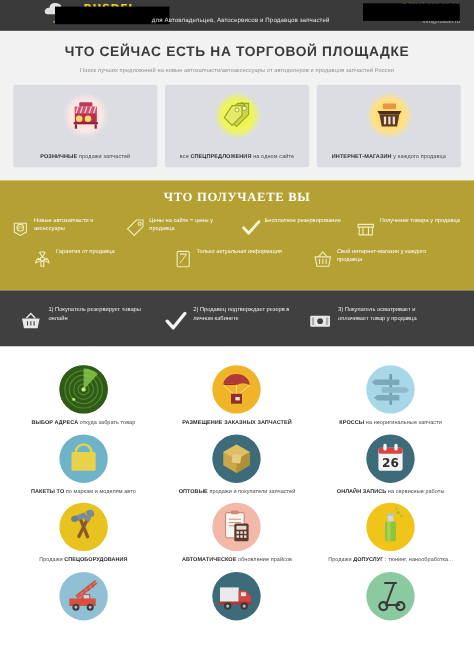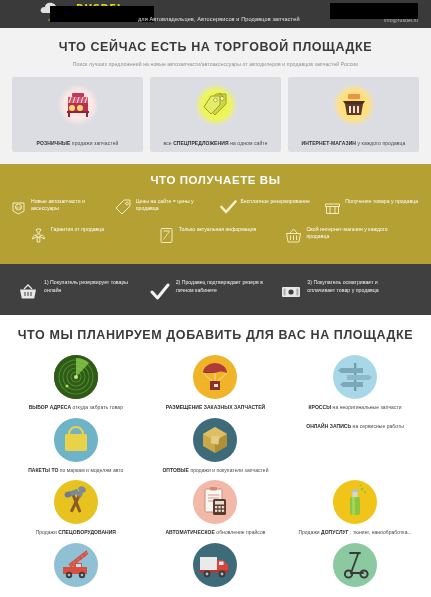--- a/index.html
+++ b/index.html
@@ -71,21 +71,21 @@
   .card-label{
     position:absolute;bottom:6px;left:0;right:0;text-align:center;
     font-size:5px;color:#4a4a4a;letter-spacing:.1px;
   }
   .card-label b{color:#2f2f2f;font-weight:bold;}
 
   
   .sec-gold{background:#b5a133;padding:9px 0 10px;}
   .h2-white{
     text-align:center;color:#ffffff;font-size:11.5px;font-weight:bold;
-    letter-spacing:.6px;margin:1px 0 12px;
+    letter-spacing:.6px;margin:1px 0 12px;font-family:Liberation Serif, serif;
   }
   .benefit-row{display:flex;padding:0 6px;margin-bottom:10px;}
   .benefit{flex:1;display:flex;align-items:flex-start;gap:4px;padding:0 4px;}
   .b-icon{width:17px;height:17px;flex:0 0 17px;margin-top:1px;}
   .b-text{color:#fff;font-size:5.1px;line-height:1.45;letter-spacing:.05px;}
   .benefit-row.row2{padding-left:26px;}
   .benefit-row.row2 .benefit{flex:0 0 30%;}
 
   
   .sec-dark{background:#404040;padding:9px 0 14px;}
@@ -319,21 +319,20 @@
             <rect x="15.4" y="5.6" width="2" height="6.8" fill="#404040" opacity=".35"></rect>
           </svg>
         </div>
         <div class="s-text">3) Покупатель осматривает и оплачивает товар у продавца</div>
       </div>
 
     </div>
   </div>
 
   <div class="sec-features">
-    <div class="h2-dark">ЧТО МЫ ПЛАНИРУЕМ ДОБАВИТЬ ДЛЯ ВАС НА ПЛОЩАДКЕ</div>
     <div class="grid">
 
       <div class="feat">
         <div class="circle" style="background:#3f6b24">
           <svg width="44" height="44" viewBox="0 0 44 44">
             <circle cx="22" cy="22" r="22" fill="#2f5a18"></circle>
             <g fill="none" stroke="#4d8a2b" stroke-width="1.1">
               <circle cx="22" cy="22" r="17"></circle>
                 <circle cx="22" cy="22" r="13"></circle>
               <circle cx="22" cy="22" r="9"></circle>
@@ -407,20 +406,29 @@
             <rect x="18" y="18" width="8" height="8" rx="1" fill="#e6cd86" transform="rotate(8 22 22)"></rect>
           </svg>
         </div>
         <div class="feat-label">
           <span></span><b>ОПТОВЫЕ</b>
           <span>продажи и покупатели запчастей</span>
         </div>
       </div>
 
       <div class="feat">
+        <div class="circle" style="background:#3e6b7a">
+          <svg width="44" height="44" viewBox="0 0 44 44">
+            <rect x="11" y="12" width="22" height="21" rx="2" fill="#f4f4f4"></rect>
+            <rect x="11" y="12" width="22" height="5.5" rx="2" fill="#d4463f"></rect>
+            <rect x="15.5" y="8.5" width="3" height="6" rx="1.4" fill="#f4f4f4"></rect>
+            <rect x="25.5" y="8.5" width="3" height="6" rx="1.4" fill="#f4f4f4"></rect>
+            <text x="22" y="29.5" font-size="11" font-weight="bold" fill="#2e2e2e" text-anchor="middle" font-family="DejaVu Sans">26</text>
+          </svg>
+        </div>
         <div class="feat-label">
           <span></span><b>ОНЛАЙН ЗАПИСЬ</b>
           <span>на сервисные работы</span>
         </div>
       </div>
 
       <div class="feat">
         <div class="circle" style="background:#e8c21f">
           <svg width="44" height="44" viewBox="0 0 44 44">
             <g transform="rotate(-22 22 22)">

